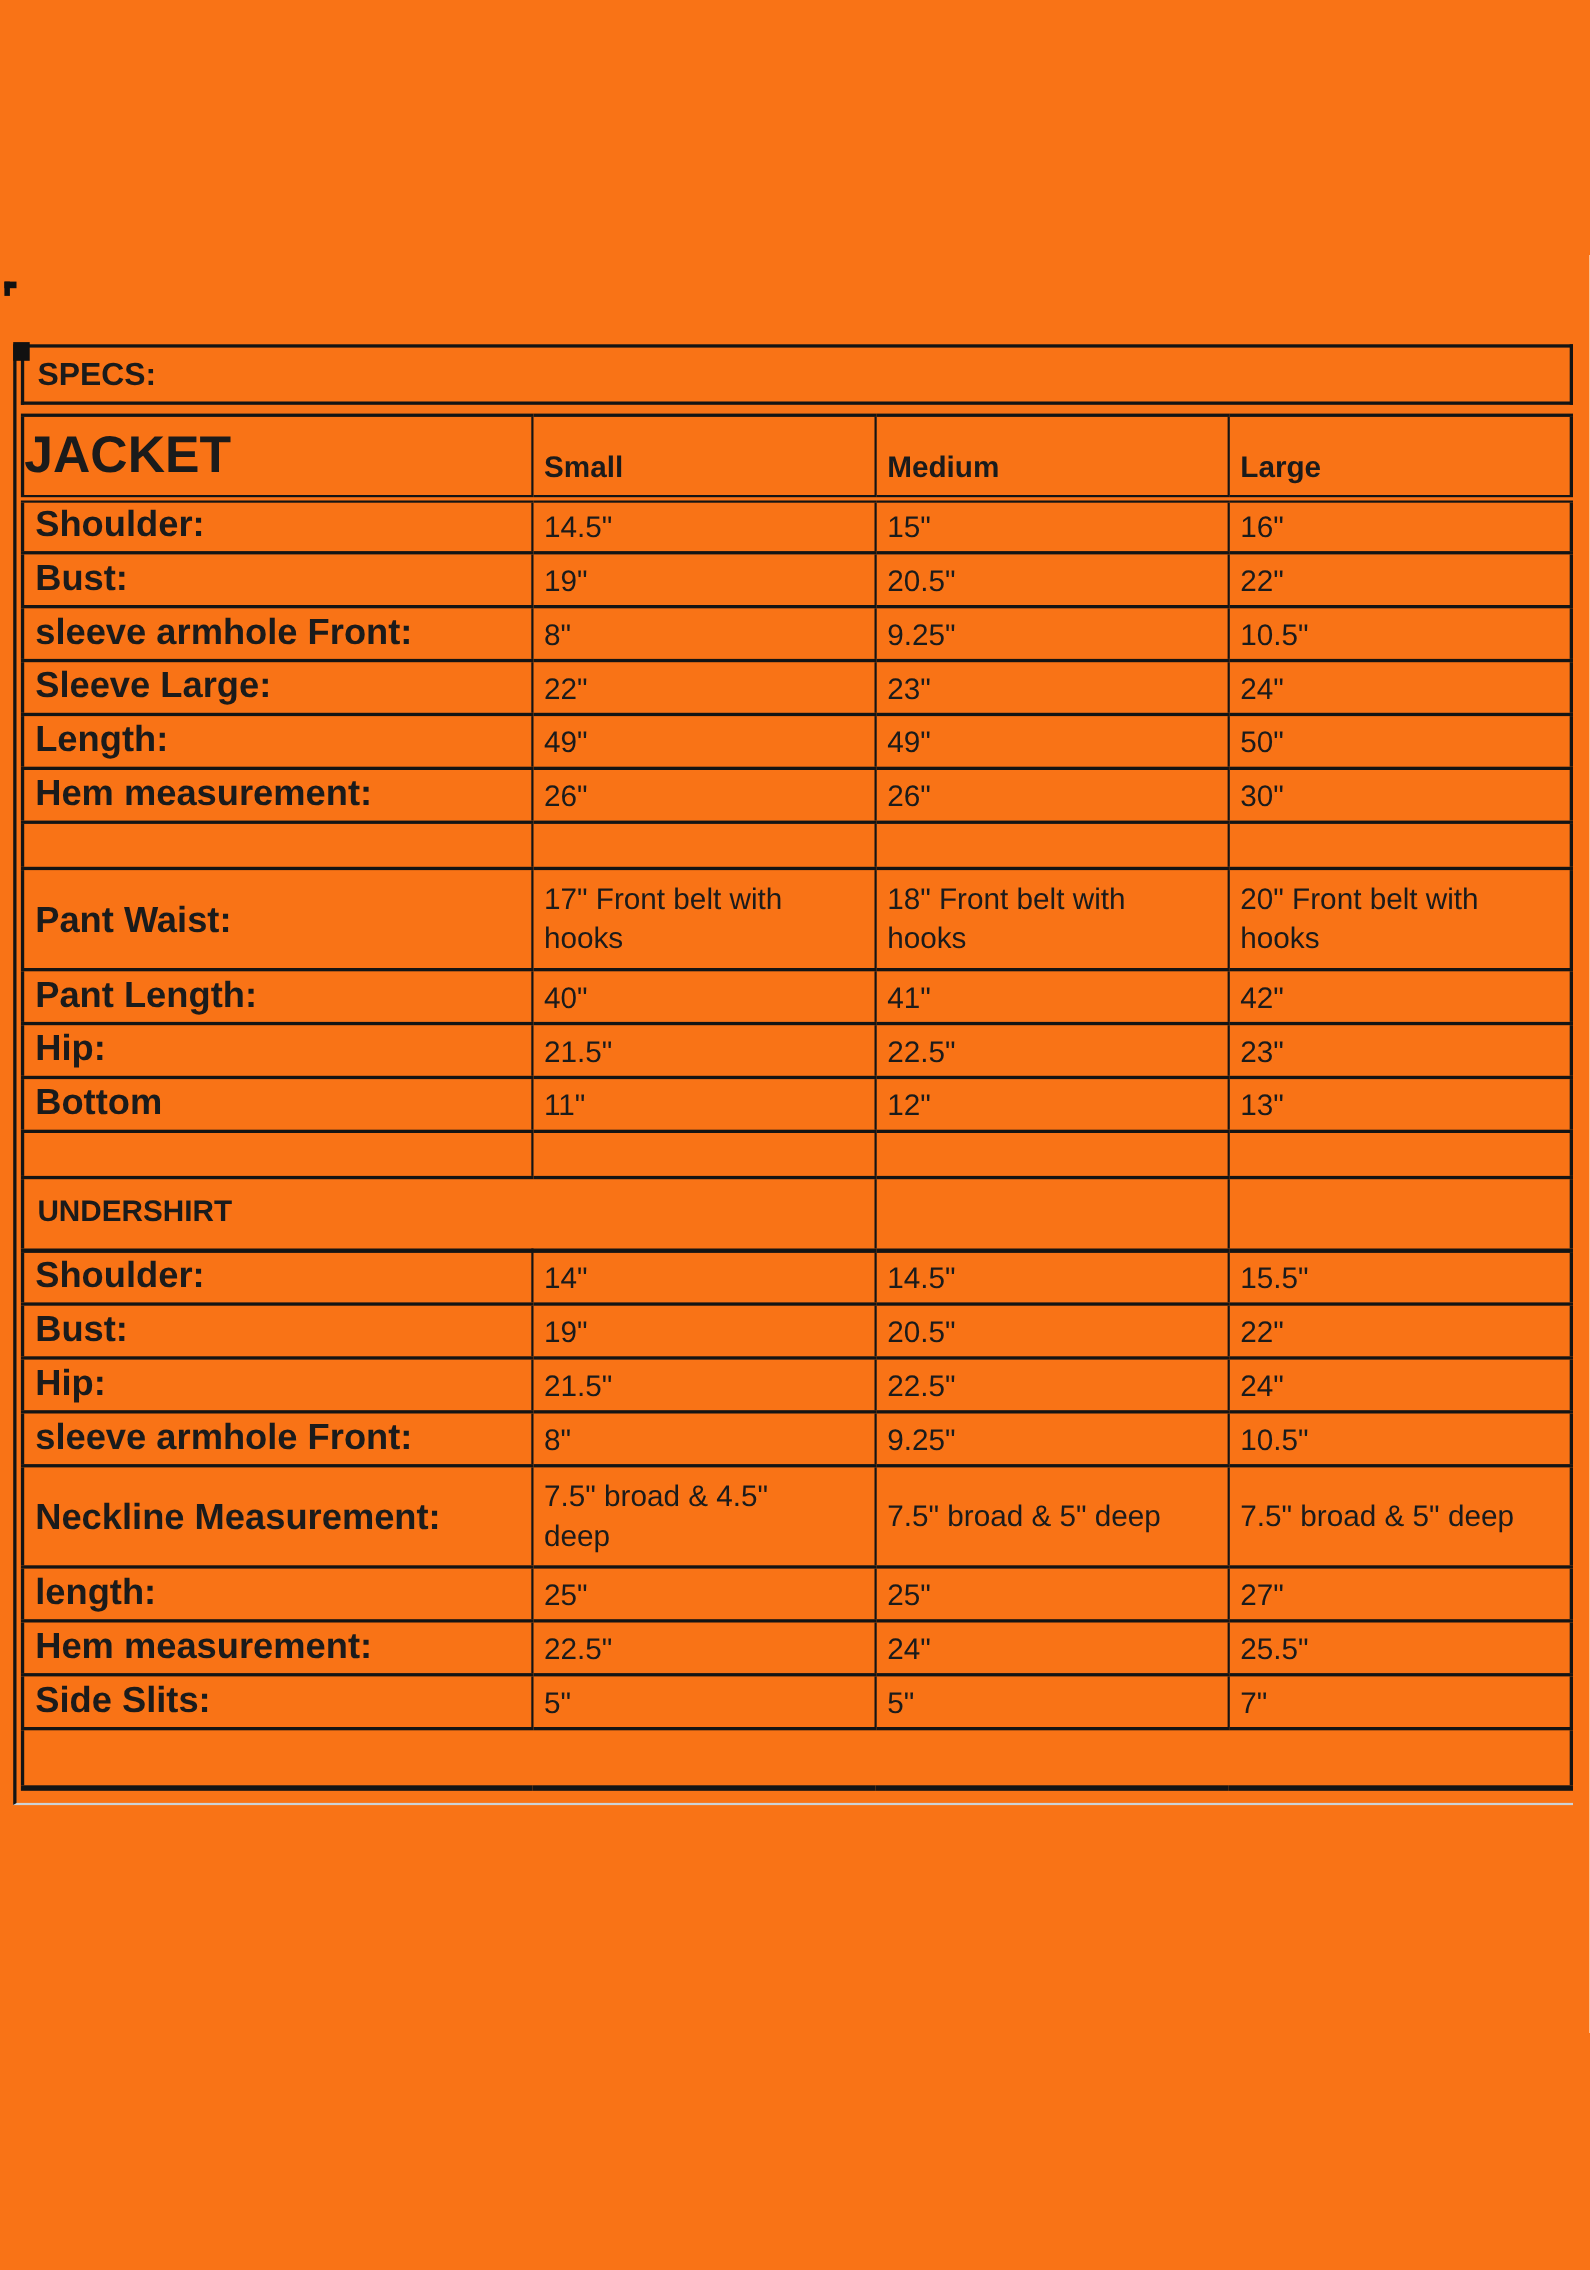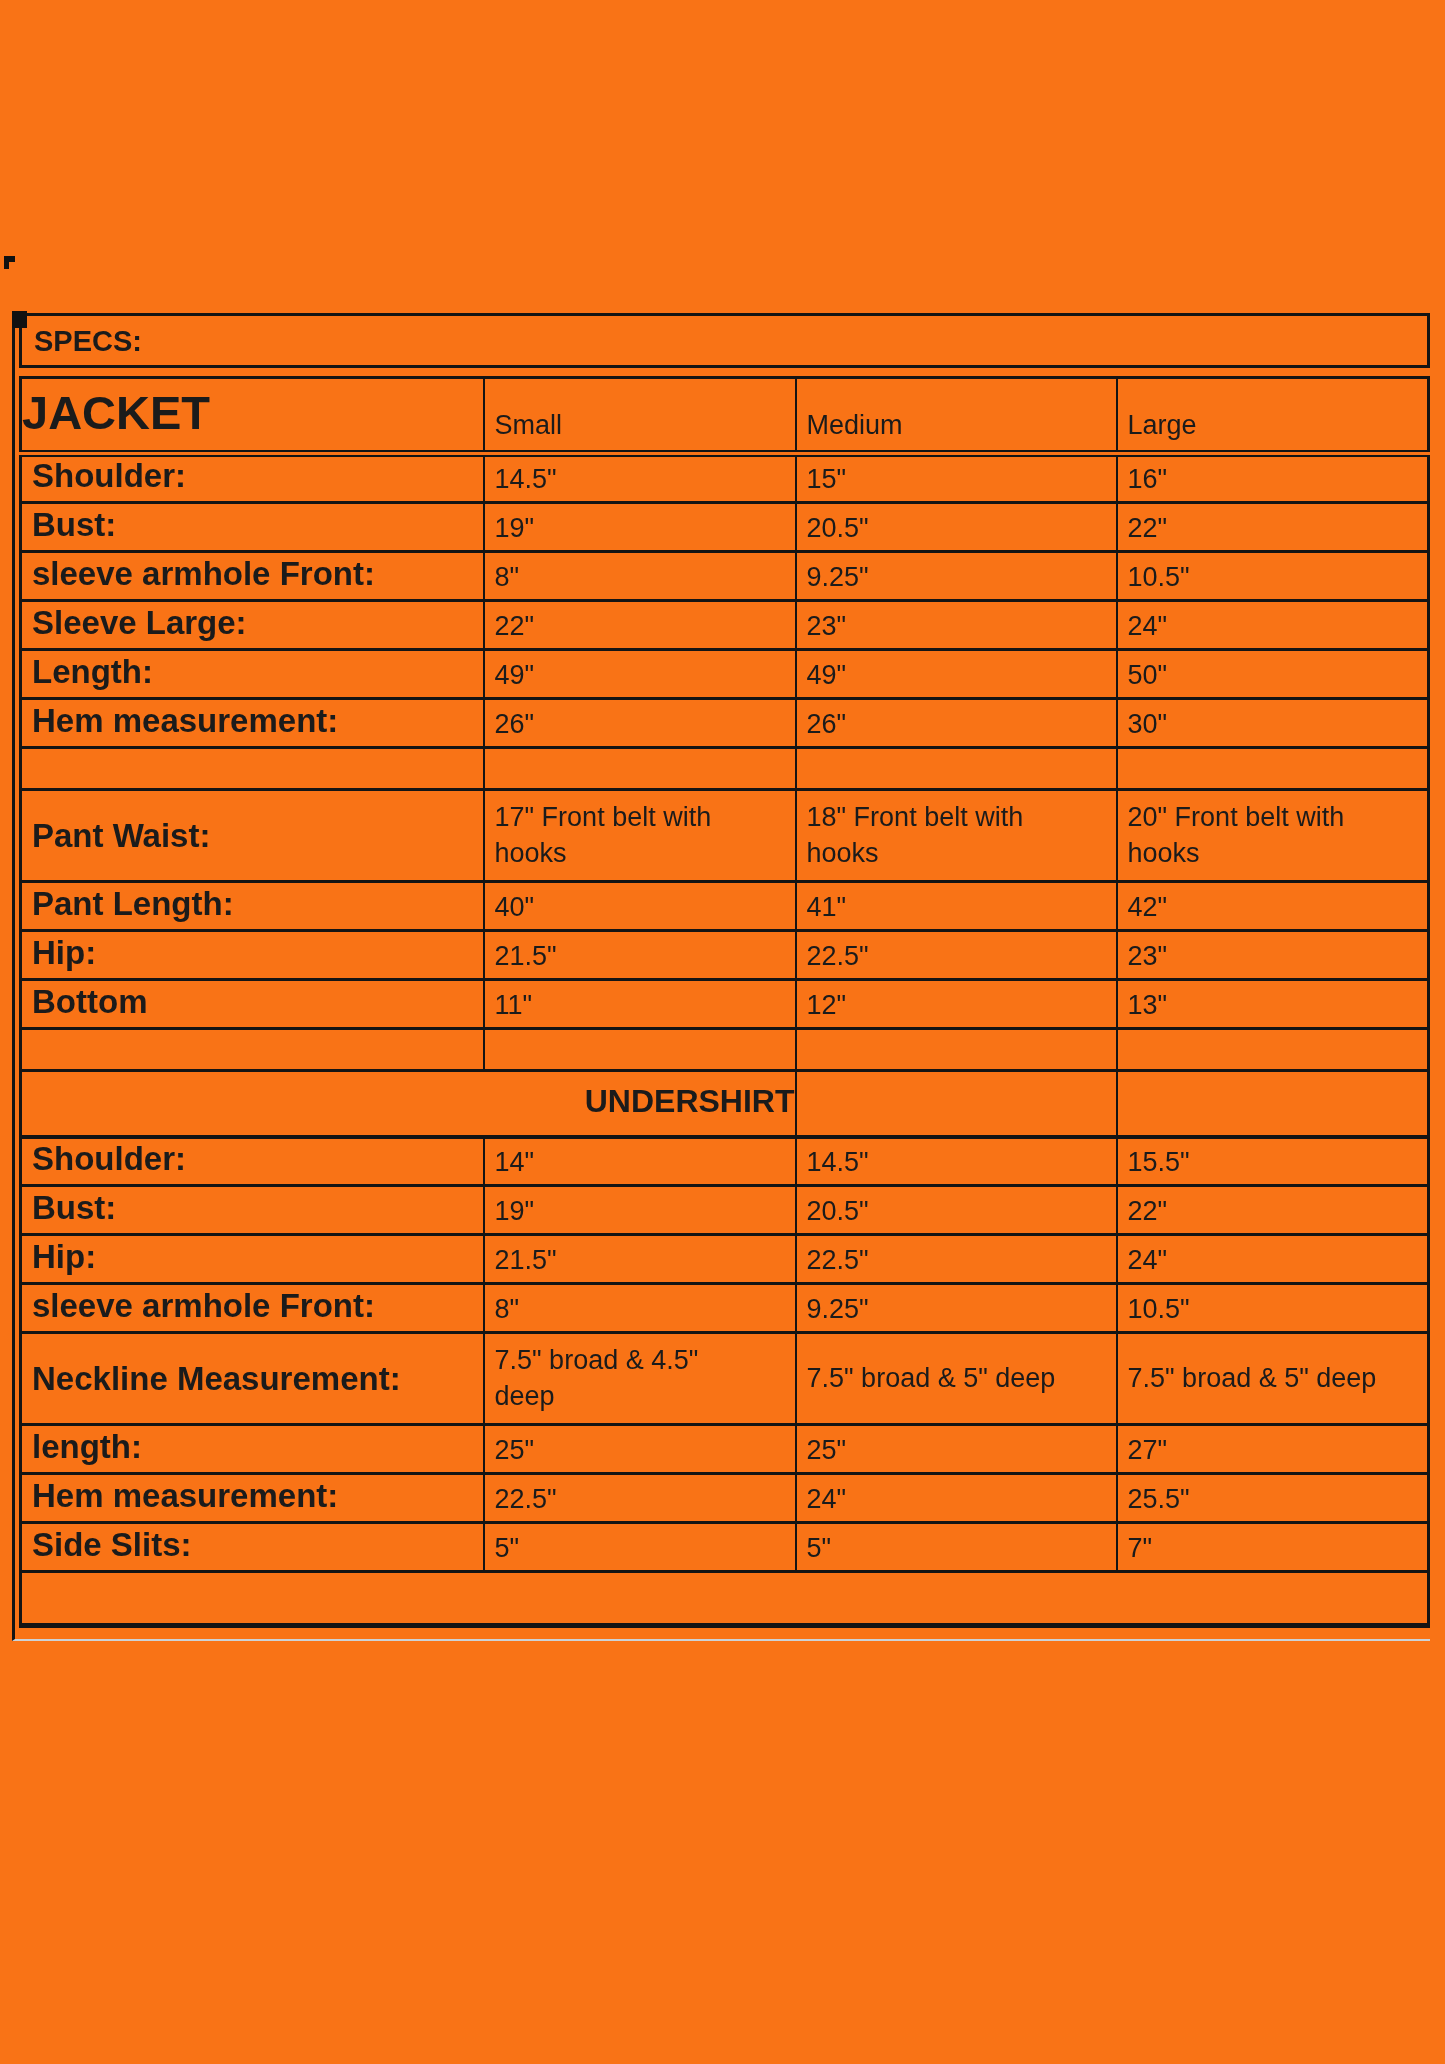--- a/index.html
+++ b/index.html
@@ -72,30 +72,30 @@
   }
   .header-row { height: 76px; }
   .header-row td { border-bottom: 7px double #141414; }
   .title-cell {
     font-size: 47px;
     font-weight: bold;
     vertical-align: middle;
     padding-bottom: 4px;
     white-space: nowrap;
   }
-  .size-h { font-weight: normal; padding-bottom: 9px; }
+  .size-h { font-weight: bold; padding-bottom: 9px; }
   .data-row  { height: 49px; }
   .tall-row  { height: 92px; margin-left: 10px; }
   .tall-row .lab { vertical-align: middle; padding-bottom: 0; }
   .tall-row .val { vertical-align: middle; padding-bottom: 0; line-height: 1.3; }
   .empty-row { height: 42px; }
   .empty-row td + td { border-left-color: #b4bcc4; }
   .ushirt-header-row { height: 66px; }
   .ushirt-header-row td { border-bottom-width: 4px; }
-  .ushirt-header-row .title-cell { font-size: 32px; padding-left: 12px; text-align: right; }
+  .ushirt-header-row .title-cell { font-size: 27px; padding-left: 12px; }
   .ushirt-header-row .ghost { border-left-color: #b4bcc4; }
   .bottom-row { height: 54px; }
   .bottom-row td { border-bottom: 5px solid #141414; }
 </style>
 </head>
 <body>
 
 <div class="page">
   <div class="corner-mark"></div>
   <div class="sheet">

